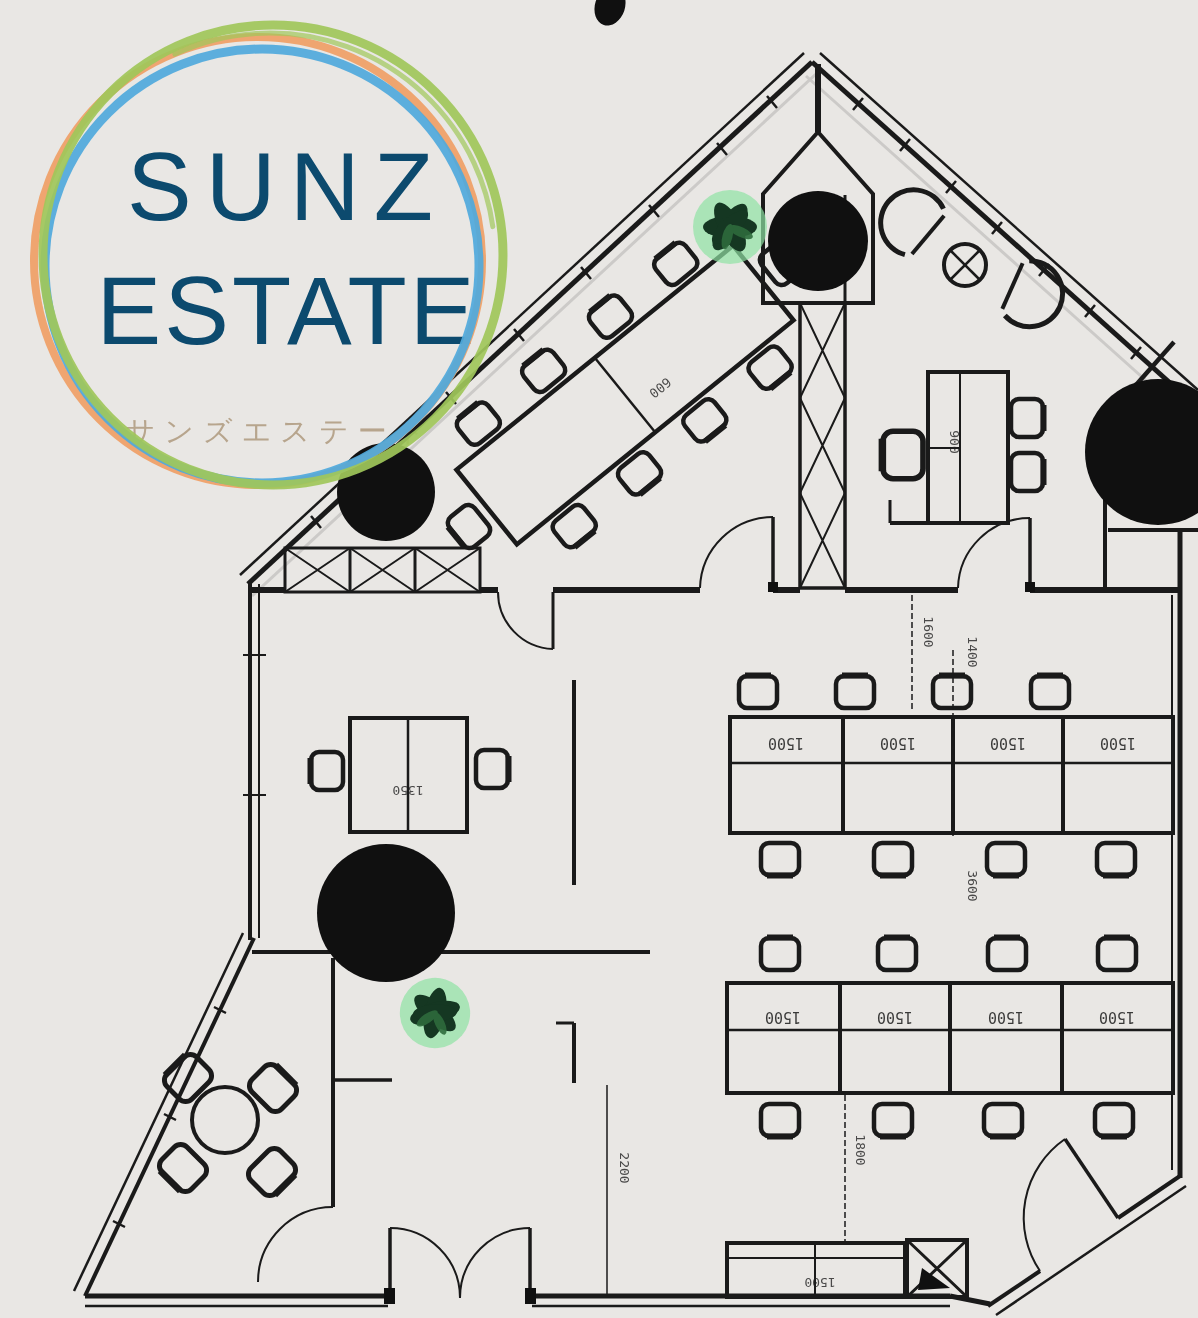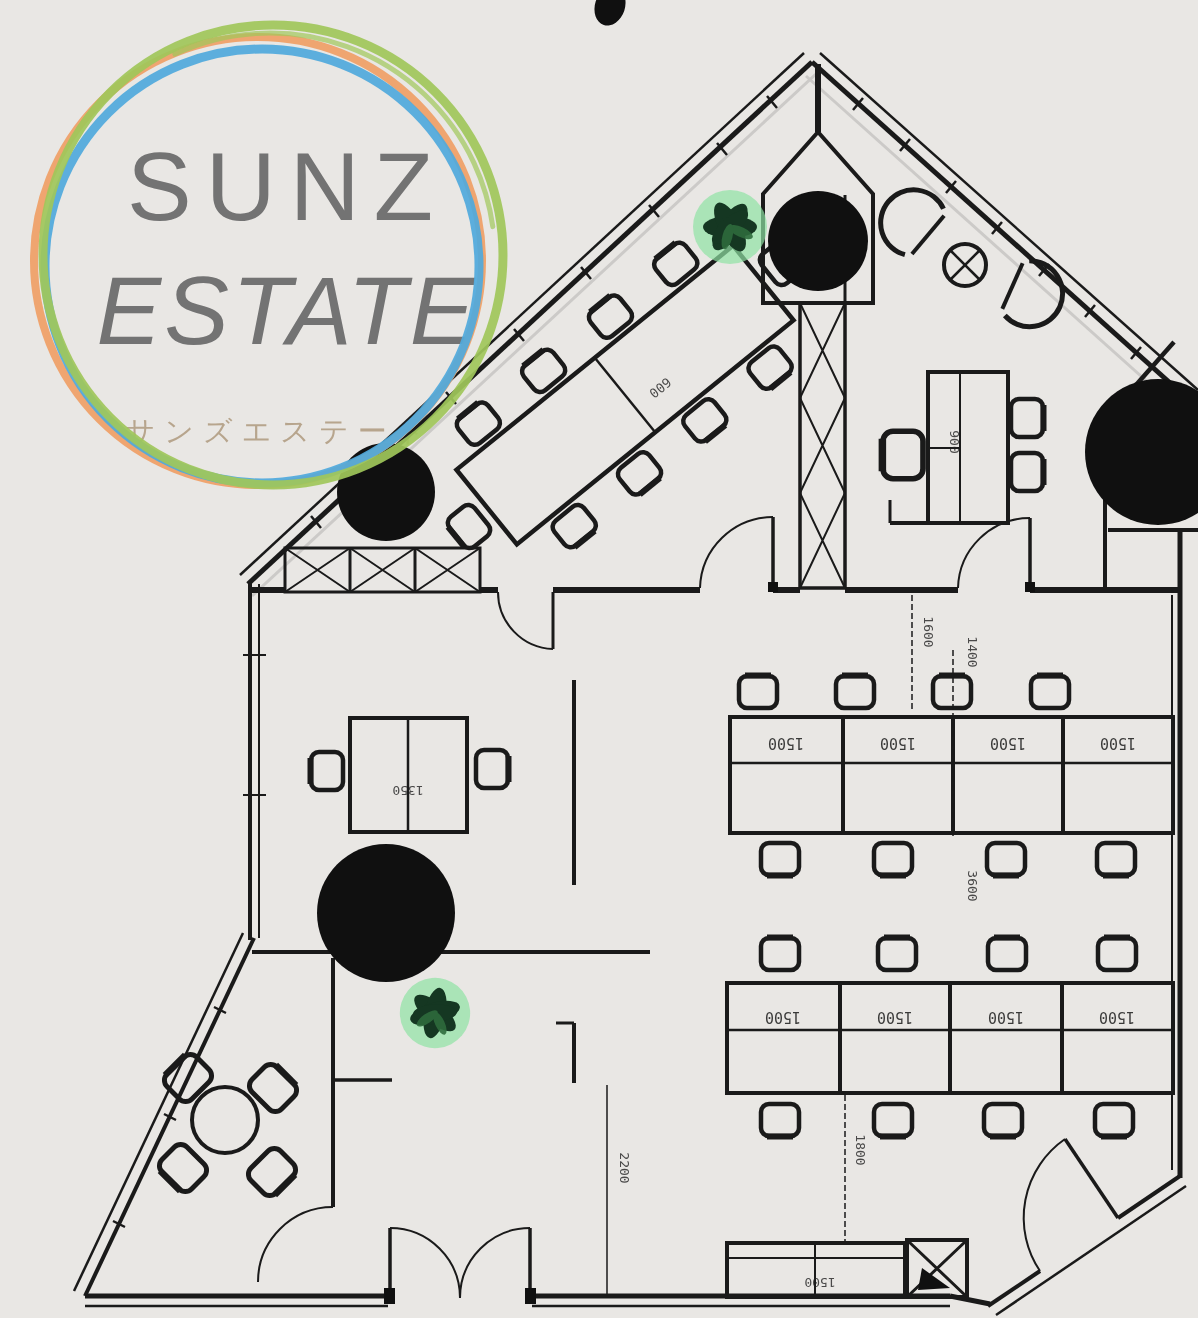--- a/index.html
+++ b/index.html
@@ -1,23 +1,23 @@
 <!DOCTYPE html>
 <html><head>
 <meta charset="utf-8">
 <style>
   html,body{margin:0;padding:0;background:#e9e7e4;}
   .stage{position:relative;width:1198px;height:1318px;overflow:hidden;
          background:#e9e7e4;font-family:"Liberation Sans",sans-serif;}
   
   .logo-text-layer{position:absolute;inset:0;z-index:1;}
   .logo-line{position:absolute;left:0;width:574px;text-align:center;
-             color:#737373;font-weight:400;line-height:1;}
+             color:#0c4a6e;font-weight:400;line-height:1;}
   .logo-line1{top:138px;font-size:97px;letter-spacing:14px;}
-  .logo-line2{top:262px;font-size:97px;letter-spacing:3px;font-style:italic;}
+  .logo-line2{top:262px;font-size:97px;letter-spacing:3px;}
   .logo-sub{position:absolute;left:0;top:412px;width:560px;text-align:center;
             color:#b5a289;font-size:29px;letter-spacing:9px;opacity:.95;}
   
   .plan-svg{position:absolute;inset:0;z-index:2;filter:blur(.3px);}
   .ink{stroke:#1a1a1a;fill:none;stroke-linecap:butt;}
   .fillink{fill:#101010;stroke:none;}
   .w6{stroke-width:6}.w5{stroke-width:5}.w45{stroke-width:4.5}.w4{stroke-width:4}
   .w35{stroke-width:3.5}.w3{stroke-width:3}.w25{stroke-width:2.5}.w2{stroke-width:2}
   .w15{stroke-width:1.5}
   .dimtext{font:13px "DejaVu Sans Mono",monospace;fill:#222;opacity:.8;text-anchor:middle;}

